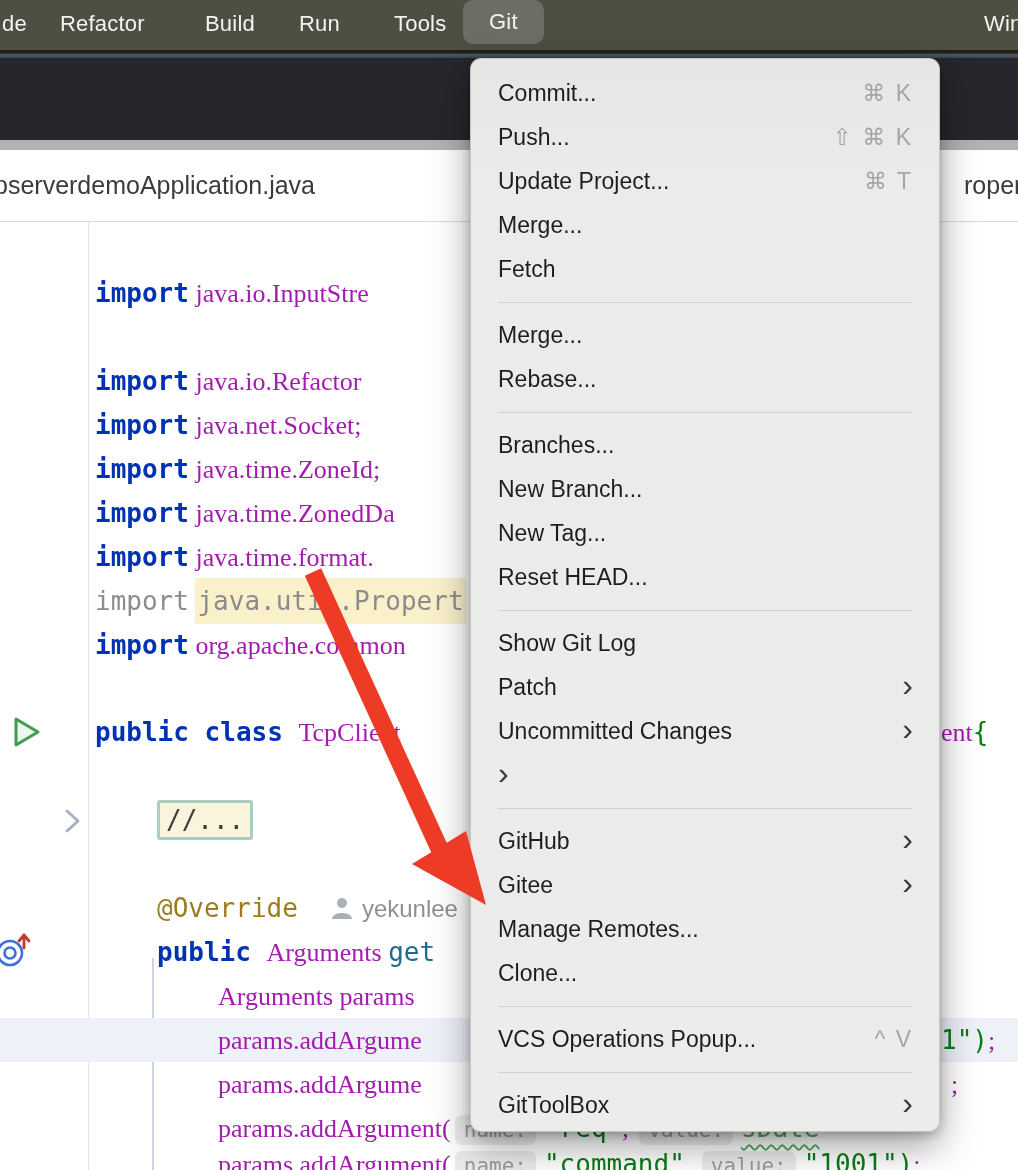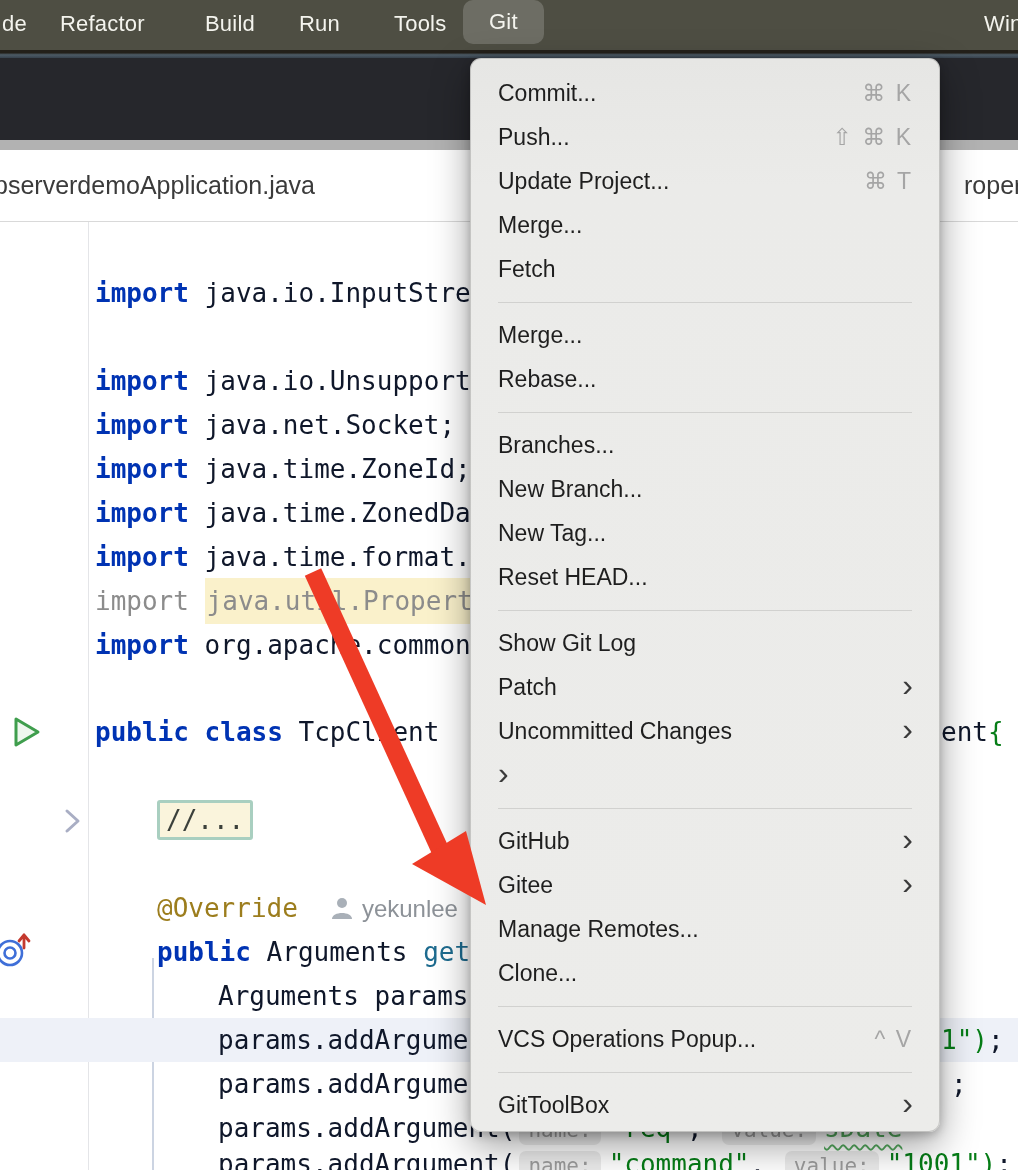--- a/index.html
+++ b/index.html
@@ -28,21 +28,21 @@
   
   .editor-bg{position:absolute;left:0;top:222px;width:1018px;height:948px;background:#fff;z-index:0;}
   .gutter-line{position:absolute;left:88px;top:222px;width:1px;height:948px;background:#e4e5e8;z-index:1;}
   .indent-guide{position:absolute;left:152px;top:958px;width:2px;height:212px;background:#ccd4e2;z-index:1;}
   .cur-line{position:absolute;left:0;top:1018px;width:1018px;height:44px;background:#eef1f8;z-index:1;}
 
   .code-layer{position:absolute;left:0;top:0;width:1018px;height:1170px;z-index:2;pointer-events:none;}
   .code-line{position:absolute;height:44px;line-height:44px;white-space:pre;
              font-family:"DejaVu Sans Mono","Liberation Mono",monospace;font-size:26px;color:#141414;}
   .tok-kw{color:#0033b3;font-weight:bold;}
-  .tok-pl{color:#0f172a;}
+  .tok-pl{color:#a21caf;font-family:Liberation Serif, serif;}
   .tok-dim{color:#8c8c8c;}
   .tok-dimhl{color:#8c8c8c;background:#faf1cb;padding:8px 2px;}
   .tok-str{color:#067d17;}
   .tok-ann{color:#9c7d1d;}
   .tok-meth{color:#1d6b8f;}
   .tok-chip{background:#ececec;color:#9b9b9b;border-radius:7px;padding:3px 9px;
             font-size:21px;margin:0 8px 0 4px;}
   .tok-wavy{color:#53a75d;text-decoration:underline wavy #53a75d 2px;text-underline-offset:7px;}
   .tok-author{font-family:"Liberation Sans","DejaVu Sans",sans-serif;font-size:24px;color:#8d9298;margin-left:64px;}
   .tok-fold{display:inline-block;background:#faf4dc;border:3px solid #a9cfc0;border-radius:3px;
@@ -111,21 +111,21 @@
     <circle cx="16" cy="25" r="5.5" fill="none" stroke="#3f6fd8" stroke-width="2.6"></circle>
     <path d="M30 20 L30 7 M30 7 L25 13 M30 7 L35 13" fill="none" stroke="#c4392e" stroke-width="2.8" stroke-linecap="round"></path>
   </svg>
   <svg class="gutter-icon" style="left:330px;top:895px;" width="24" height="26" viewBox="0 0 24 26">
     <circle cx="12" cy="8" r="5" fill="#a9b0b8"></circle>
     <path d="M2 24 C2 16 22 16 22 24 Z" fill="#a9b0b8"></path>
   </svg>
 
   <div class="code-layer" id="code-layer">
       <div class="code-line" style="left: 95px; top: 271px;"><span class="tok-kw">import</span><span class="tok-pl"> java.io.InputStre</span></div>
-      <div class="code-line" style="left: 95px; top: 359px;"><span class="tok-kw">import</span><span class="tok-pl"> java.io.Unsupport</span></div>
+      <div class="code-line" style="left: 95px; top: 359px;"><span class="tok-kw">import</span><span class="tok-pl"> java.io.Refactor</span></div>
       <div class="code-line" style="left: 95px; top: 403px;"><span class="tok-kw">import</span><span class="tok-pl"> java.net.Socket;</span></div>
       <div class="code-line" style="left: 95px; top: 447px;"><span class="tok-kw">import</span><span class="tok-pl"> java.time.ZoneId;</span></div>
       <div class="code-line" style="left: 95px; top: 491px;"><span class="tok-kw">import</span><span class="tok-pl"> java.time.ZonedDa</span></div>
       <div class="code-line" style="left: 95px; top: 535px;"><span class="tok-kw">import</span><span class="tok-pl"> java.time.format.</span></div>
       <div class="code-line" style="left: 95px; top: 579px;"><span class="tok-dim">import</span><span class="tok-pl"> </span><span class="tok-dimhl">java.util.Propert</span></div>
       <div class="code-line" style="left: 95px; top: 623px;"><span class="tok-kw">import</span><span class="tok-pl"> org.apache.common</span></div>
       <div class="code-line" style="left: 95px; top: 710px;"><span class="tok-kw">public class </span><span class="tok-pl">TcpClient</span></div>
       <div class="code-line" style="left: 157px; top: 798px;"><span class="tok-fold">//...</span></div>
       <div class="code-line" style="left: 157px; top: 886px;"><span class="tok-ann">@Override</span><span class="tok-author">yekunlee</span></div>
       <div class="code-line" style="left: 157px; top: 930px;"><span class="tok-kw">public </span><span class="tok-pl">Arguments </span><span class="tok-meth">get</span></div>

